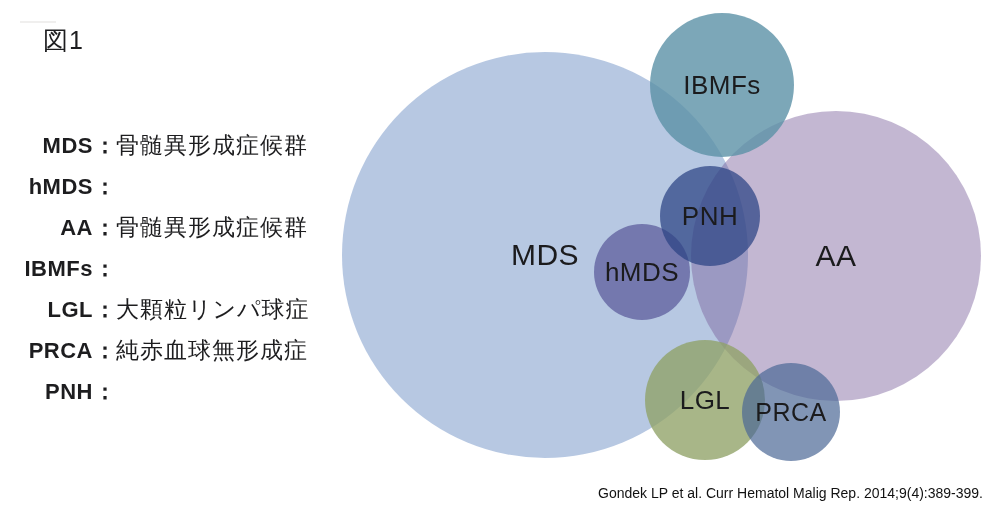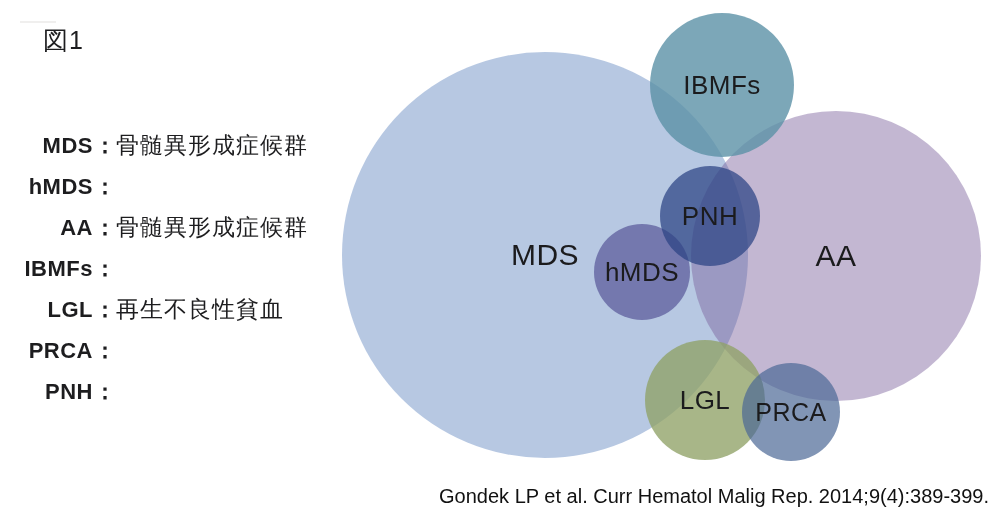--- a/index.html
+++ b/index.html
@@ -83,23 +83,23 @@
   }
   .venn-label {
     font-weight: 400;
     letter-spacing: 0.5px;
     color: #1b1b1d;
     line-height: 1;
   }
   
   .citation {
     position: absolute;
-    right: 5px;
+    right: 11px;
     top: 485px;
-    font-size: 20px;
+    font-size: 14px;
     color: #111111;
     white-space: nowrap;
   }
 </style>
 </head>
 <body>
 
 <div class="page">
 
   <div class="title-rule"></div>
@@ -120,25 +120,26 @@
       <span class="legend-sep">：</span>
       <span class="legend-desc">骨髄異形成症候群</span>
     </div>
     <div class="legend-row">
       <span class="legend-abbr">IBMFs</span>
       <span class="legend-sep">：</span>
     </div>
     <div class="legend-row">
       <span class="legend-abbr">LGL</span>
       <span class="legend-sep">：</span>
-      <span class="legend-desc">再生不良性貧血</span>
+      <span class="legend-desc">大顆粒リンパ球症</span>
     </div>
     <div class="legend-row">
       <span class="legend-abbr">PRCA</span>
       <span class="legend-sep">：</span>
+      <span class="legend-desc">純赤血球無形成症</span>
     </div>
     <div class="legend-row">
       <span class="legend-abbr">PNH</span>
       <span class="legend-sep">：</span>
     </div>
   </div>
 
   <div class="venn">
     <div class="venn-circle" style="left: 342px; top: 52px; height: 406px; width: 406px; background: rgba(95, 133, 191, 0.45); z-index: 1;">
       <span class="venn-label" style="font-size: 30px;">MDS</span>

